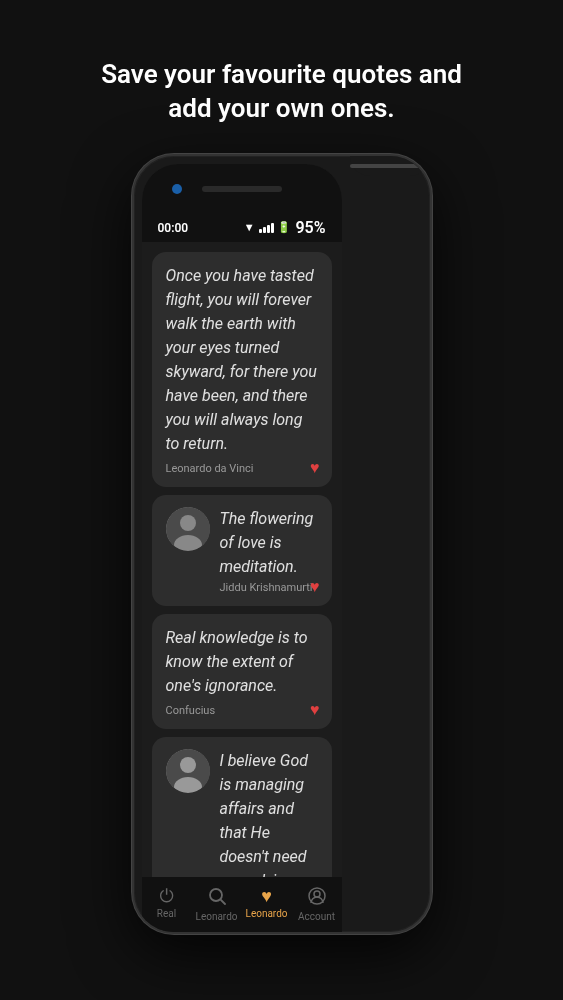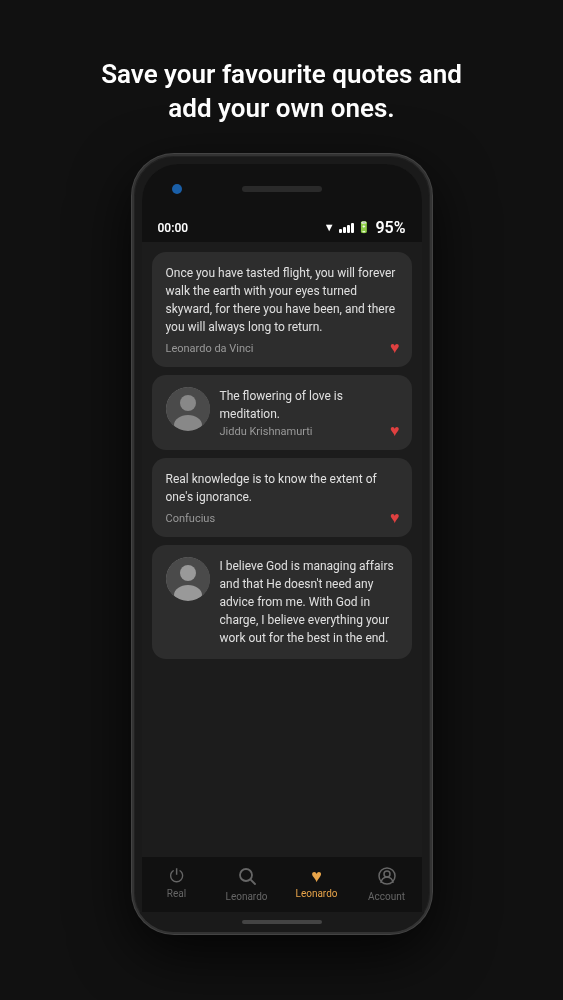--- a/index.html
+++ b/index.html
@@ -36,21 +36,20 @@
     .phone-outer {
       position: relative;
       width: 300px;
       height: 780px;
       background: #1a1a1a;
       border-radius: 42px;
       border: 2px solid #333;
       box-shadow: 0 0 0 1px #444, inset 0 0 0 1px #222, 0 20px 60px rgba(0,0,0,0.8);
       overflow: hidden;
       display: flex;
-      flex-direction: column;
     }
 
     
     .phone-outer::before {
       content: '';
       position: absolute;
       left: -4px;
       top: 100px;
       width: 3px;
       height: 30px;
@@ -240,23 +239,24 @@
       border-radius: 50%;
       background: linear-gradient(135deg, #777 0%, #444 100%);
       display: flex;
       align-items: flex-end;
       justify-content: center;
       overflow: hidden;
     }
 
     .quote-text {
       color: #e0e0e0;
-      font-size: 12px;
+      font-size: 16px;
       line-height: 1.5;
       flex: 1;
+      font-style: italic;
     }
 
     .quote-author {
       color: #999;
       font-size: 11px;
       margin-top: 2px;
     }
 
     .heart-icon {
       position: absolute;

